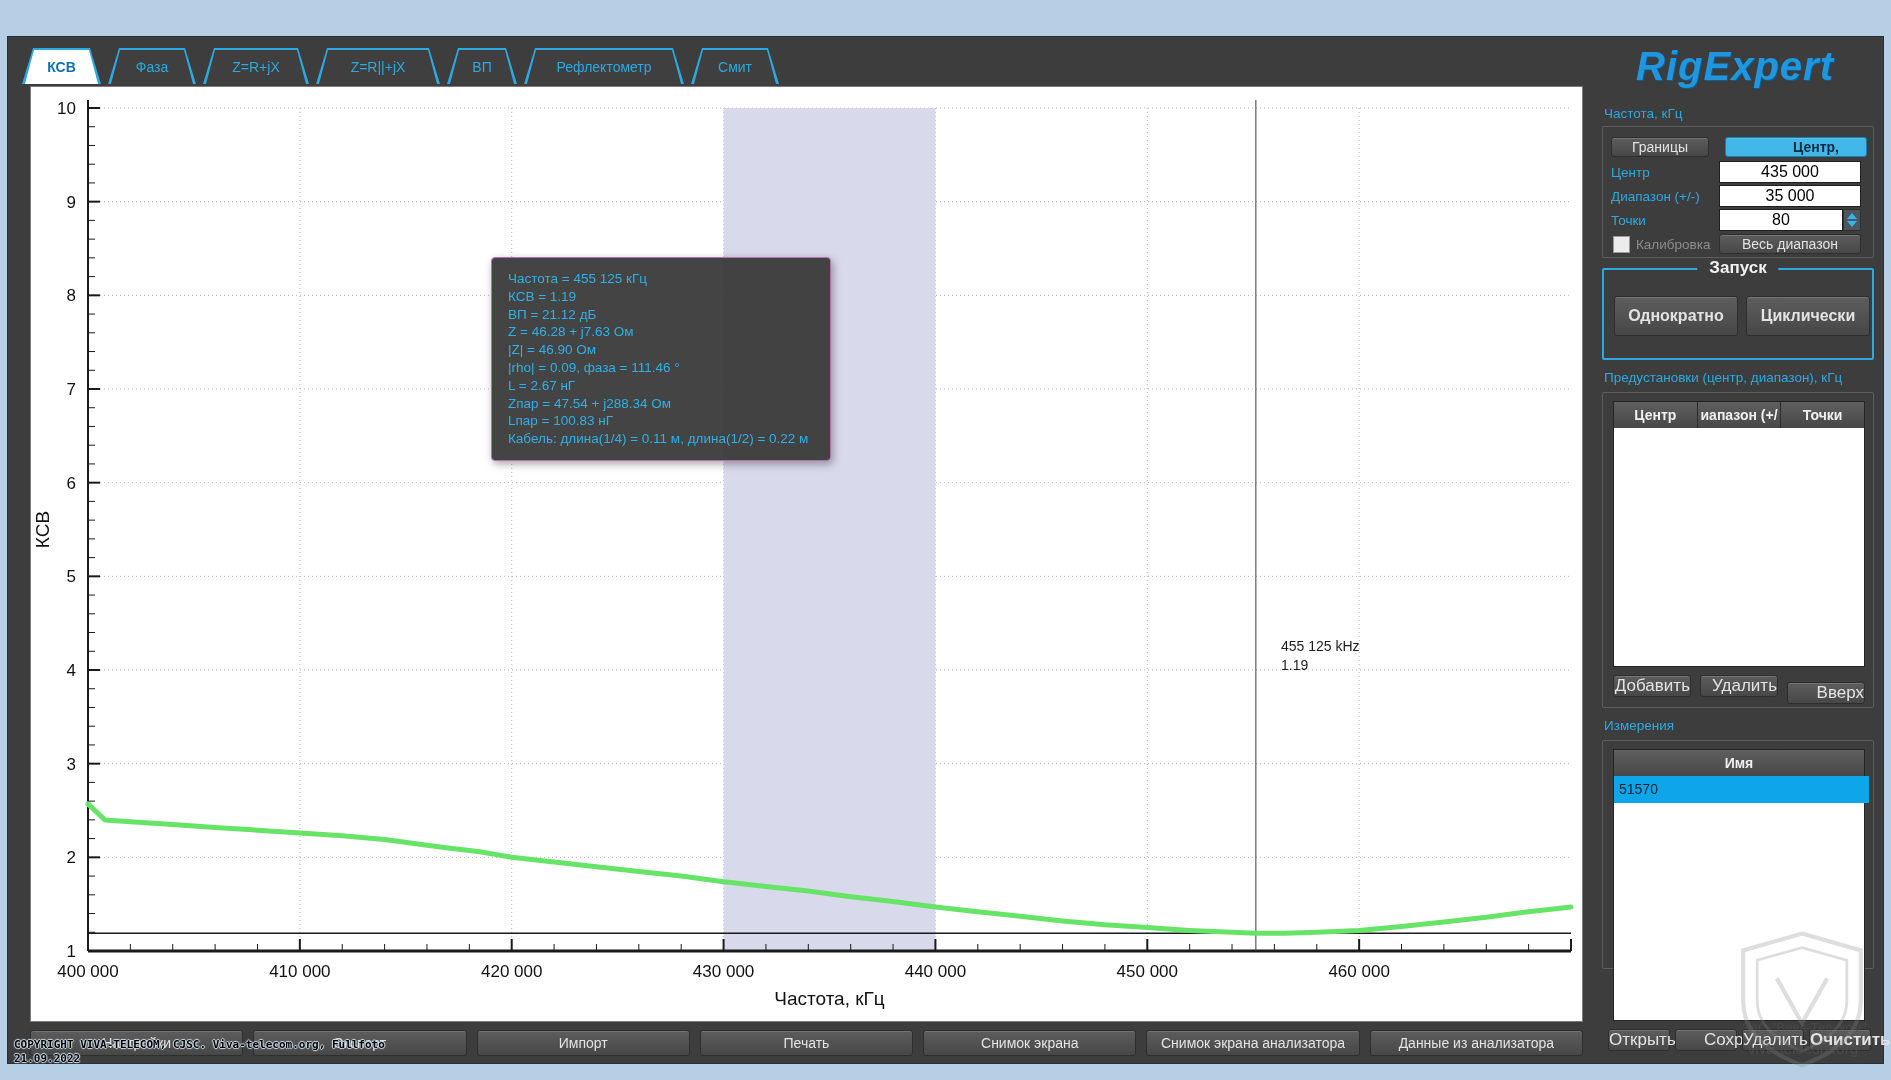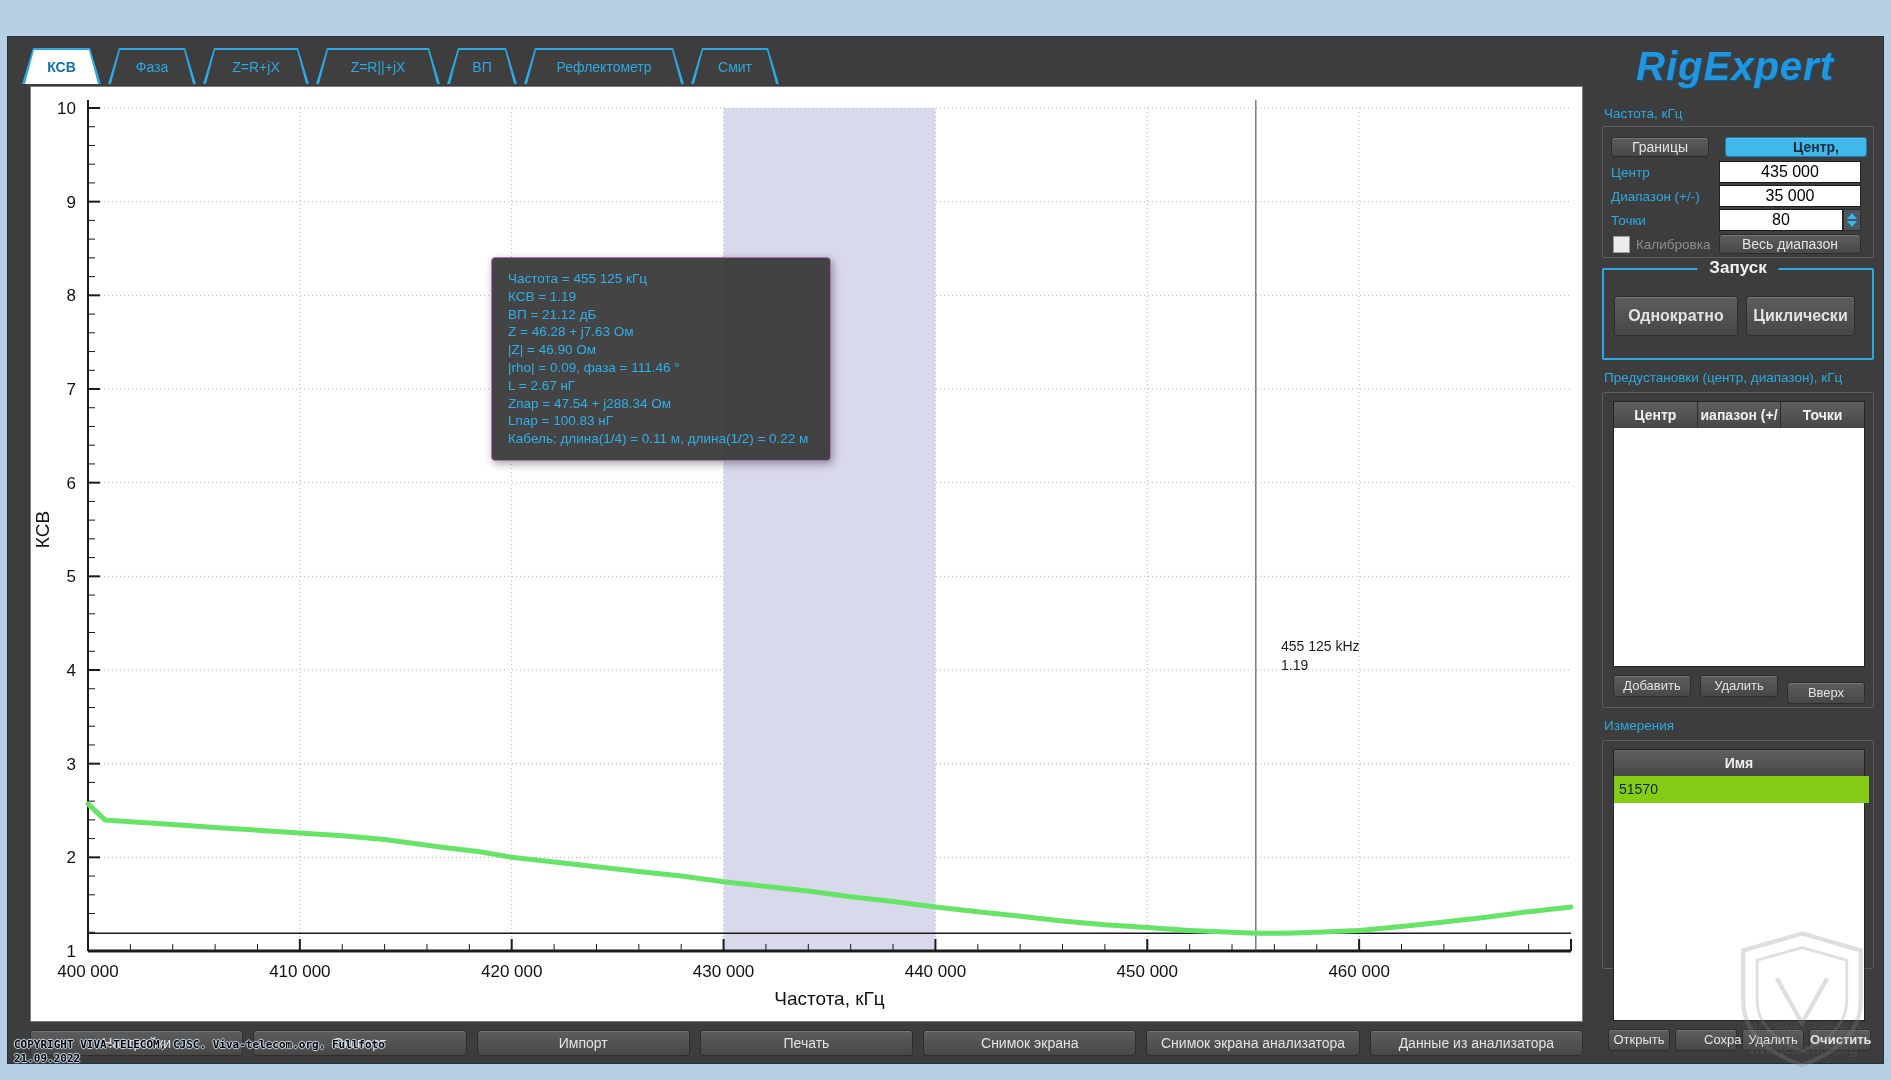--- a/index.html
+++ b/index.html
@@ -55,22 +55,22 @@
   .arr.up{border-bottom:6px solid #35b5f0;}
   .arr.down{border-top:6px solid #35b5f0;}
   .chk{position:absolute;width:15px;height:15px;background:#ececec;border:1px solid #9a9a9a;}
   .launch{border:2px solid #2ca9e1;border-radius:2px;}
   .launch-title{position:absolute;left:50%;transform:translateX(-50%);top:-12px;background:#3d3d3d;
     padding:0 12px;color:#f2f2f2;font-size:17px;font-weight:bold;}
   .bigbtn{position:absolute;font-size:16px;font-weight:bold;line-height:38px;}
   .thead{background:linear-gradient(#5f5f5f,#474747);color:#f0f0f0;font-size:14px;font-weight:bold;
     display:flex;align-items:center;justify-content:center;}
   .table{position:absolute;background:#fff;border:1px solid #252525;box-sizing:border-box;}
-  .sel-row{position:absolute;background:#84cc16;color:#0a2530;font-size:14px;line-height:27px;padding-left:5px;}
-  .sbtn{position:absolute;font-size:13px;line-height:20px;height:22px;}
+  .sel-row{position:absolute;background:#0ea5e9;color:#0a2530;font-size:14px;line-height:27px;padding-left:5px;}
+  .sbtn{position:absolute;font-size:17px;line-height:20px;height:22px;text-align:right;}
   
   .bottombar{position:absolute;left:30px;top:1030px;width:1553px;height:28px;display:flex;gap:10px;}
   .bbtn{flex:1;height:26px;line-height:24px;font-size:14px;}
   
   .wm-copy{position:absolute;left:14px;top:1038px;font-family:"DejaVu Sans Mono",monospace;font-size:11px;
     font-weight:bold;color:#000;line-height:14px;z-index:30;
     text-shadow:1px 0 1px #cfe0ef,-1px 0 1px #cfe0ef,0 1px 1px #cfe0ef,0 -1px 1px #cfe0ef;pointer-events:none;}
   .wm-site{position:absolute;z-index:30;color:#4f4f4f;pointer-events:none;}
   .shield{position:absolute;left:1732px;top:928px;opacity:.28;z-index:29;pointer-events:none;}
 </style>
@@ -271,21 +271,21 @@
       </div>
 
       <div class="chk" style="left:10px;top:109px;"></div>
       <div class="rp-label" style="left:33px;top:110px;color:#8d8d8d;">Калибровка</div>
       <div class="btn" style="position:absolute;left:116px;top:107px;width:142px;height:20px;font-size:14px;line-height:18px;">Весь диапазон</div>
     </div>
 
     <div class="gbox launch" style="left:4px;top:228px;width:272px;height:92px;">
       <div class="launch-title">Запуск</div>
       <div class="btn bigbtn" style="left:10px;top:26px;width:124px;height:40px;">Однократно</div>
-      <div class="btn bigbtn" style="left:142px;top:26px;width:109px;height:40px;">Циклически</div>
+      <div class="btn bigbtn" style="left:142px;top:26px;width:124px;height:40px;">Циклически</div>
     </div>
 
     <div class="rp-label" style="left:6px;top:330px;">Предустановки (центр, диапазон), кГц</div>
 
     <div class="gbox" style="left:4px;top:352px;width:272px;height:316px;">
       <div class="table" style="left:10px;top:8px;width:252px;height:266px;">
         <div id="presetHead" style="display:flex;height:26px;">
             <div class="thead" style="flex: 1 1 0%; border-right: 1px solid rgb(44, 44, 44);">Центр</div>
             <div class="thead" style="flex: 1 1 0%; border-right: 1px solid rgb(44, 44, 44);">иапазон (+/</div>
             <div class="thead" style="flex: 1 1 0%; border-right: none;">Точки</div>

